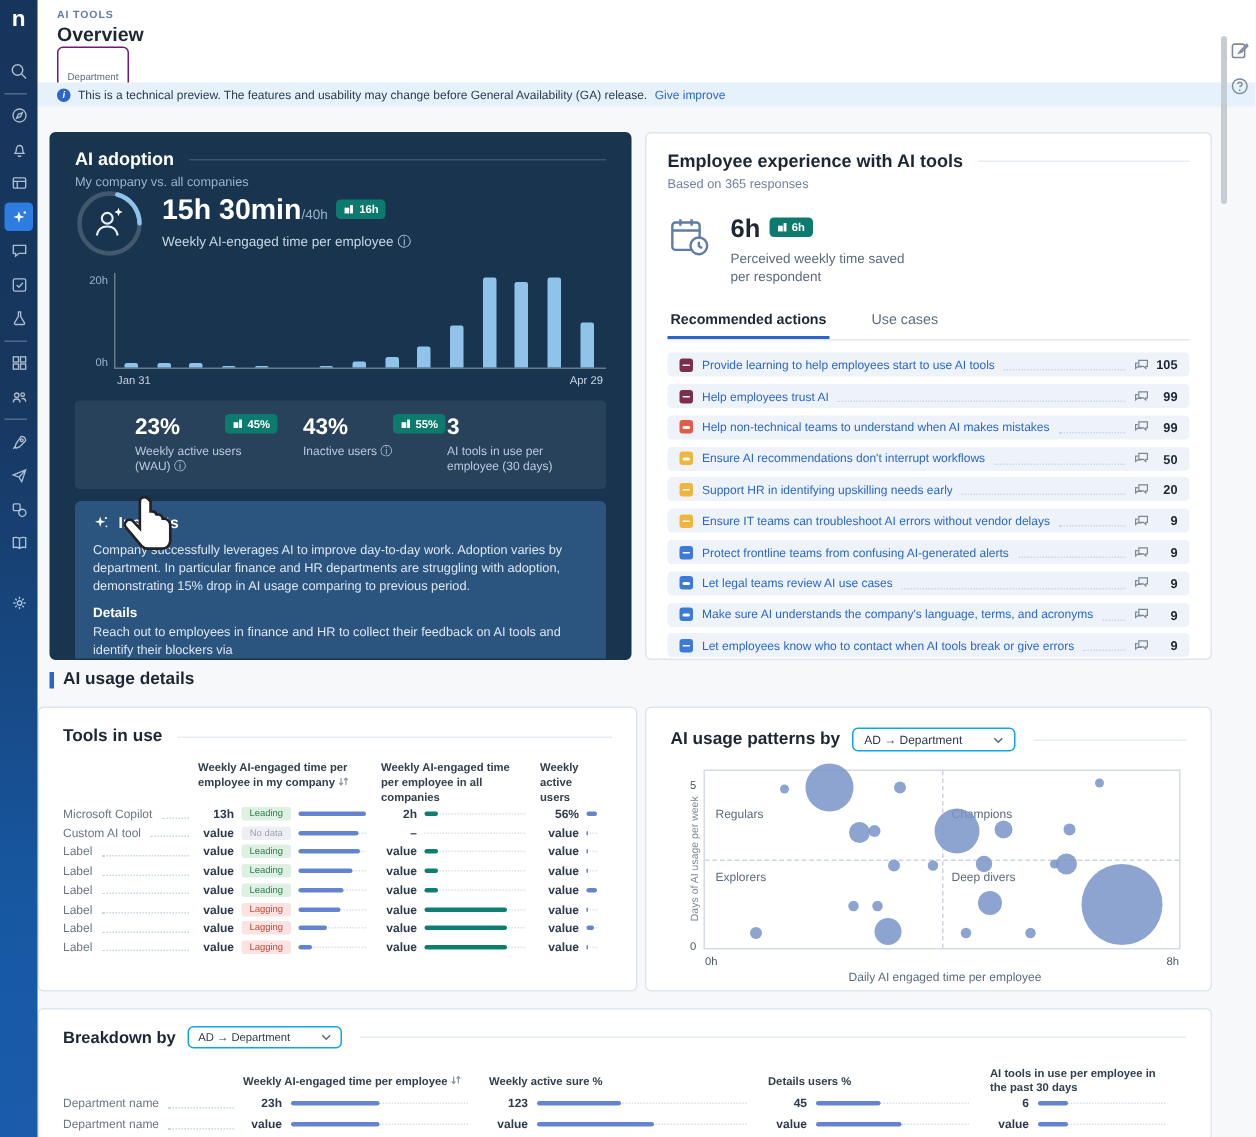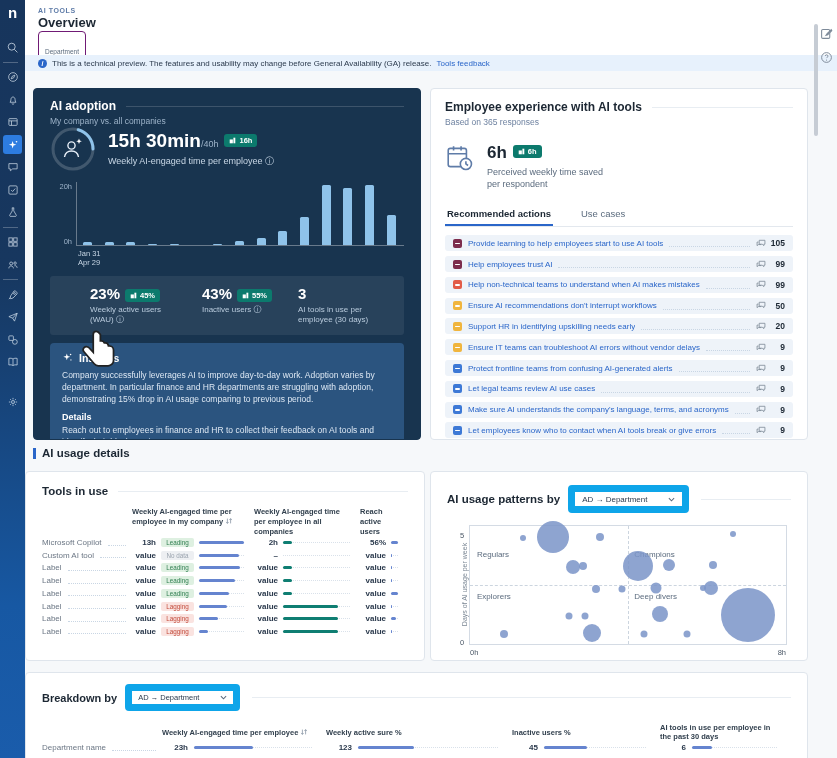--- a/index.html
+++ b/index.html
@@ -54,25 +54,25 @@
   .hero-val small { font-size:9px; font-weight:normal; color:#9db3c9; }
   .badge-teal { display:inline-flex; align-items:center; gap:3px; background:#0c7a6d; color:#fff;
     font-size:7.5px; font-weight:bold; border-radius:3px; padding:2px 5px; vertical-align:3px; margin-left:6px; }
   .hero-label { font-size:9px; color:#c7d6e5; margin-top:3px; }
   .chart { display:flex; height:64px; margin-top:10px; }
   .ylabels { width:26px; display:flex; flex-direction:column; justify-content:space-between; align-items:flex-end;
     padding-right:4px; font-size:7.5px; color:#9db3c9; }
   .plot-bars { flex:1; border-left:1px solid rgba(255,255,255,.35); border-bottom:1px solid rgba(255,255,255,.35);
     display:flex; align-items:flex-end; justify-content:space-between; padding:0 8px 0 6px; }
   .bar { width:9px; background:#8fc3ea; border-radius:1.5px 1.5px 0 0; }
-  .xlabels { display:flex; justify-content:space-between; margin-left:26px; font-size:7.5px; color:#c7d6e5; padding:3px 2px 0;flex-direction:column; }
+  .xlabels { display:flex; justify-content:space-between; margin-left:26px; font-size:7.5px; color:#c7d6e5; padding:3px 2px 0; }
   .stats { background:rgba(255,255,255,.07); border-radius:3px; margin-top:9px; padding:9px 12px 9px 40px; display:flex; }
   .stat { display:flex; flex-direction:column; }
   .stat:nth-child(1){ width:112px; } .stat:nth-child(2){ width:96px; } .stat:nth-child(3){ flex:1; }
-  .stat-top { display:flex; align-items:flex-end; }
+  .stat-top { display:flex; align-items:flex-start;gap:25px; }
   .stat-val { font-size:15px; font-weight:bold; color:#fff; }
   .stat-label { font-size:8px; color:#b9cbdd; margin-top:3px; line-height:1.3; max-width:86px; }
   .insights { background:#2b547f; border-radius:4px; margin-top:8px; padding:9px 12px 7px; position:relative; }
   .ins-head { display:flex; align-items:center; gap:6px; font-size:10.5px; font-weight:bold; color:#fff; }
   .ins-body { font-size:8.5px; color:#dce7f3; line-height:1.4; margin-top:6px; }
   .ins-details-t { font-size:9px; font-weight:bold; color:#fff; margin-top:7px; }
   .ins-details-b { font-size:8.5px; color:#dce7f3; line-height:1.35; margin-top:3px; }
   .cursor { position:absolute; left:48px; top:238px; z-index:9; }
 
   
@@ -117,21 +117,21 @@
   .bar-track { flex:1; position:relative; height:3px; }
   .bar-track::before { content:""; position:absolute; left:0; right:0; top:1px; border-top:1px dotted #d9e1ea; }
   .bar-fill { position:absolute; left:0; top:0; height:3px; border-radius:2px; background:#6584cf; }
   .bar-fill.teal { background:#0f7e72; }
 
   
   #card-patterns { left:405px; top:400px; width:378px; height:190px; padding:13px 16px; overflow:hidden; }
   .p-title-row { display:flex; align-items:center; gap:8px; }
   .p-title-row::after { content:""; flex:1; height:1px; background:#e8edf2; margin-left:4px; }
   .p-title { font-size:11.5px; font-weight:bold; color:#1c2733; }
-  .dropdown { display:flex; align-items:center; gap:21px; border:7px solid #0ea5e9; border-radius:4px;
+  .dropdown { display:flex; align-items:center; gap:21px; border:1px solid #0ea5e9; border-radius:4px;
     padding:2.5px 7px; font-size:8px; color:#2b3a4d; background:#fff; }
   .plot-wrap { position:relative; margin:12px 4px 0 22px; height:120px; border:1px solid #d4dbe4; }
   .q-line-v { position:absolute; left:50%; top:0; bottom:0; border-left:1px dashed #ccd5df; }
   .q-line-h { position:absolute; top:50%; left:0; right:0; border-top:1px dashed #ccd5df; }
   .q-label { position:absolute; font-size:8px; color:#5b6b7e; }
   .bubble { position:absolute; background:rgba(122,148,200,.85); border-radius:50%; transform:translate(-50%,-50%); }
   .tick { position:absolute; font-size:7.5px; color:#4a5766; }
   .axis-x-label { text-align:center; font-size:8px; color:#5b6b7e; margin:14px 0 0 22px; }
   .ylab-rot { position:absolute; left:-66px; top:55px; width:120px; text-align:center;
     transform:rotate(-90deg); font-size:7px; color:#7b8794; }
@@ -270,21 +270,21 @@
         </span>
         <svg width="7" height="5" viewBox="0 0 8 5">
             <path d="M1 1l3 3 3-3" stroke="#5b6b7e" fill="none" stroke-width="1.2"></path>
           </svg>
       </div>
     </header>
 
     <div class="banner">
       <span class="info-dot">i</span>
       <span>This is a technical preview. The features and usability may change before General Availability (GA) release.</span>
-      <a href="#">Tools feedback</a>
+      <a href="#">Give improve</a>
     </div>
 
     <div class="content">
 
       <section class="card" id="card-adoption">
         <div class="title-row">
             <span class="a-title">AI adoption</span>
           </div>
         <div class="a-sub">My company vs. all companies</div>
         <div class="hero">
@@ -531,21 +531,21 @@
             <span class="e-title" style="font-size:11.5px">Tools in use</span>
           </div>
         <div class="t-grid t-headers">
           <div></div>
           <div class="t-head"><span>Weekly AI-engaged time per employee in my company</span>
             <svg width="8" height="8" viewBox="0 0 10 10" stroke="#8a97a6" fill="none" stroke-width="1" style="vertical-align:-1px">
                 <path d="M3 2v6M3 8L1.5 6.2M3 8l1.5-1.8M7 8V2M7 2L5.5 3.8M7 2l1.5 1.8"></path>
               </svg>
           </div>
           <div class="t-head">Weekly AI-engaged time per employee in all companies</div>
-          <div class="t-head">Reach active users</div>
+          <div class="t-head">Weekly active users</div>
         </div>
         <div id="tools-rows">
             <div class="t-grid t-row">
               <div class="t-name">
                 <span style="overflow:hidden;white-space:nowrap">Microsoft Copilot</span>
                 <span class="leader" style="margin-top:5px"></span>
               </div>
               <div class="cell">
                 <span class="val">13h</span>
                 <span class="mini-badge b-leading">Leading</span>
@@ -803,21 +803,21 @@
           </span>
         </div>
         <div class="bd-grid bd-headers">
           <div></div>
           <div class="bd-head"><span>Weekly AI-engaged time per employee</span>
             <svg width="8" height="8" viewBox="0 0 10 10" stroke="#8a97a6" fill="none" stroke-width="1" style="vertical-align:-1px">
                 <path d="M3 2v6M3 8L1.5 6.2M3 8l1.5-1.8M7 8V2M7 2L5.5 3.8M7 2l1.5 1.8"></path>
               </svg>
           </div>
           <div class="bd-head">Weekly active sure %</div>
-          <div class="bd-head">Inactive users %</div>
+          <div class="bd-head">Details users %</div>
           <div class="bd-head">AI tools in use per employee in the past 30 days</div>
         </div>
         <div id="breakdown-rows">
             <div class="bd-grid bd-row">
               <div class="t-name" style="font-size:8px">
                 <span style="overflow:hidden;white-space:nowrap">Department name</span>
                 <span class="leader" style="margin-top:5px"></span>
               </div>
               <div class="bd-cell">
                 <span class="bd-val">23h</span>

